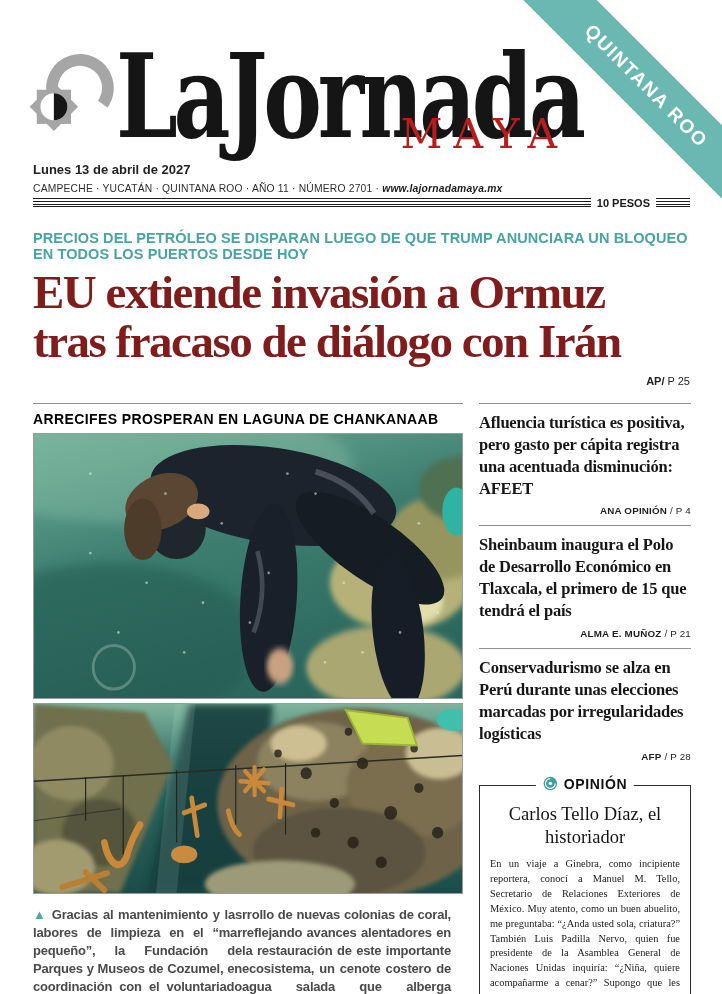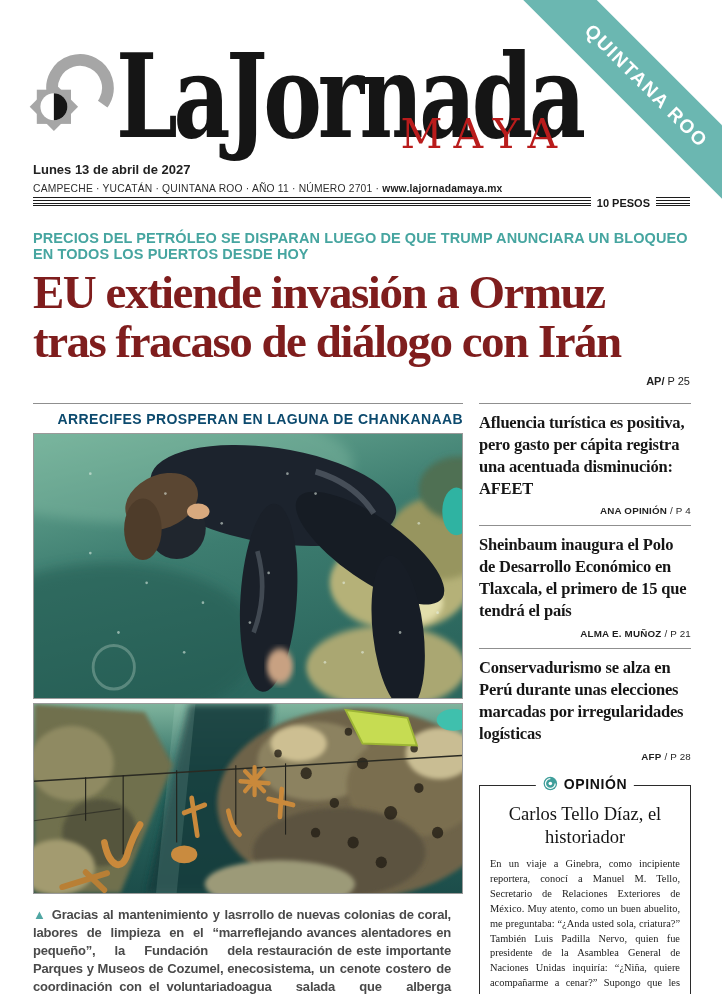--- a/index.html
+++ b/index.html
@@ -11,40 +11,40 @@
   .wordmark{position:absolute;left:116px;top:38px;font-family:"DejaVu Serif",serif;font-weight:bold;
             font-size:100px;line-height:1;letter-spacing:-5px;color:#151515;
             transform:scale(0.88,1.16);transform-origin:left top;white-space:nowrap;}
   .maya{position:absolute;top:110px;left:330px;width:238px;text-align:right;
         font-family:"DejaVu Serif",serif;font-size:41px;letter-spacing:11px;color:#b91c1c;}
   .ribbon{position:absolute;left:491px;top:60px;width:310px;height:52px;background:#6bb7b1;
           transform:rotate(45deg);display:flex;align-items:center;justify-content:center;z-index:5;}
   .ribbon span{color:#ffffff;font-weight:bold;font-size:19px;letter-spacing:1.5px;white-space:nowrap;}
   .date-line{position:absolute;left:33px;top:162px;font-size:13px;font-weight:bold;color:#222;}
   .edition-line{position:absolute;left:33px;top:183px;font-size:10.3px;color:#2e2e2e;letter-spacing:.2px;}
-  .edition-line .b{font-weight:bold;color:#1c1c1c;}
-  .price-rule{position:absolute;left:33px;right:32px;top:197px;display:flex;}
+  .edition-line .b{font-weight:bold;color:#1c1c1c;font-style:italic;}
+  .price-rule{position:absolute;left:33px;right:32px;top:197px;display:flex;align-items:center;}
   .mlines{height:10px;background:repeating-linear-gradient(to bottom,#1c1c1c 0,#1c1c1c 1px,transparent 1px,transparent 2.8px);}
   .mlines.main{flex:1;}
   .mlines.tail{width:34px;}
   .price{font-size:11px;font-weight:bold;padding:0 6px;white-space:nowrap;}
   
   .lead{padding:0 32px 0 33px;}
   .kicker{margin-top:8px;font-size:14.5px;font-weight:bold;color:#46a5a0;letter-spacing:.1px;}
   .headline{margin-top:6px;font-family:"Liberation Serif",serif;font-weight:bold;color:#7f1d1d;
             font-size:47px;line-height:1.05;letter-spacing:-1.5px;}
   .headline span{display:block;}
   .lead-byline{text-align:right;font-size:11px;margin-top:8px;color:#222;}
   .lead-byline .ag{font-weight:bold;}
   
   .columns{display:flex;gap:16px;padding:0 32px 0 33px;margin-top:16px;}
   .left-col{width:430px;flex:none;}
   .right-col{width:212px;flex:none;}
   .thin-rule{height:1px;background:#8f8f8f;}
-  .feature-header{margin:7px 0 6px;text-align:right;font-size:14px;font-weight:bold;color:#0c4a6e;letter-spacing:.4px;}
+  .feature-header{margin:7px 0 6px;text-align:left;font-size:14px;font-weight:bold;color:#000000;letter-spacing:.4px;}
   .photo{display:block;border:1px solid #9a9a9a;box-sizing:border-box;width:430px;}
   .photo + .photo{margin-top:4px;}
   .caption{display:flex;gap:0;margin-top:12px;font-size:13px;font-weight:bold;color:#4a4a4a;
            line-height:1.4;text-align:justify;letter-spacing:-.2px;}
   .caption .ccol{width:209px;flex:none;}
   .cap-marker{color:#4fa6a3;}
   .cap-credit{color:#4aa39e;}
   .cap-page{text-align:right;font-size:10px;color:#555;margin-top:3px;font-weight:bold;}
   
   .news-item{border-top:1px solid #8f8f8f;padding:8px 0 9px;}

